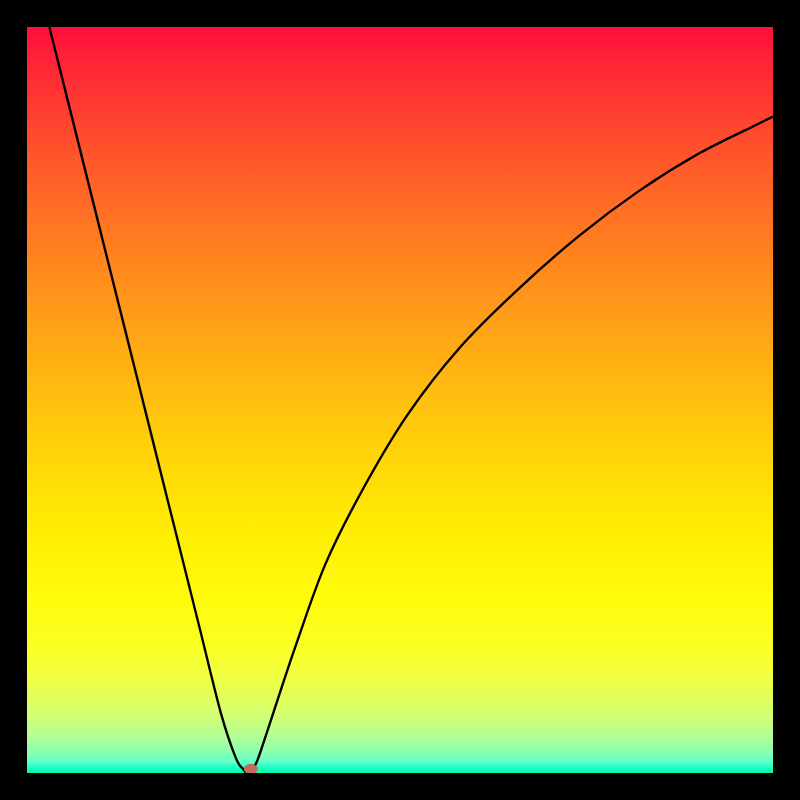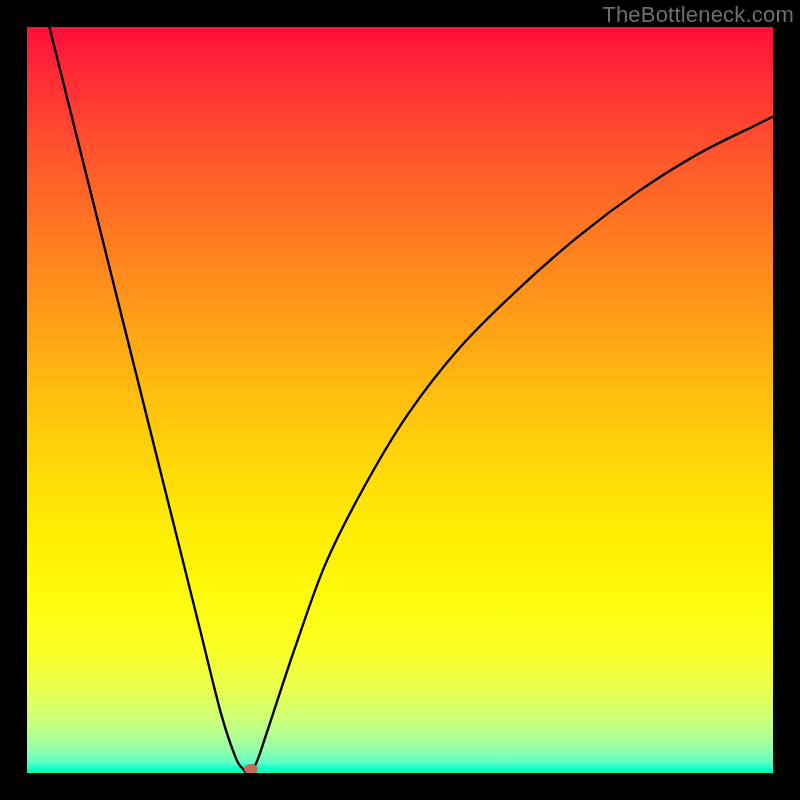--- a/index.html
+++ b/index.html
@@ -75,15 +75,14 @@
 
 <div class="frame">
 
   <div class="plot-area">
     <svg class="curve-svg" viewBox="0 0 746 746" preserveAspectRatio="none">
       <path id="curve-path" d="M 22.38,0 C 27.35333333333333,19.893333333333334 42.27333333333334,79.57333333333335 52.220000000000006,119.36000000000001 C 62.16666666666667,159.14666666666668 72.11333333333334,198.9333333333333 82.06,238.71999999999997 C 92.00666666666666,278.50666666666666 101.95333333333332,318.2933333333333 111.89999999999999,358.08 C 121.84666666666666,397.8666666666667 131.79333333333335,437.6533333333333 141.74,477.44 C 151.68666666666667,517.2266666666667 162.87666666666667,561.9866666666666 171.58,596.8 C 180.28333333333336,631.6133333333333 187.74333333333334,663.94 193.96,686.32 C 200.17666666666668,708.7 205.15000000000003,721.7550000000001 208.88000000000002,731.08 C 212.61,740.405 214.47499999999997,739.7833333333333 216.33999999999997,742.27 C 218.20499999999998,744.7566666666667 218.57799999999997,746 220.07,746 C 221.562,746 223.427,744.7566666666667 225.292,742.27 C 227.157,739.7833333333333 227.77866666666665,740.405 231.26,731.08 C 234.74133333333333,721.7550000000001 239.96333333333334,704.97 246.18,686.32 C 252.39666666666668,667.6700000000001 259.8566666666667,644.0466666666666 268.56,619.18 C 277.2633333333333,594.3133333333333 287.21000000000004,563.23 298.40000000000003,537.12 C 309.59000000000003,511.01 322.0233333333333,487.38666666666666 335.7,462.52 C 349.37666666666667,437.6533333333333 364.2966666666666,411.54333333333335 380.46,387.92 C 396.62333333333333,364.2966666666667 414.03,341.9166666666667 432.67999999999995,320.78000000000003 C 451.3299999999999,299.6433333333334 472.4666666666667,279.75 492.36,261.09999999999997 C 512.2533333333333,242.44999999999996 532.1466666666666,225.04333333333332 552.04,208.88 C 571.9333333333333,192.71666666666667 591.8266666666666,177.79666666666665 611.7199999999999,164.12 C 631.6133333333332,150.44333333333336 651.5066666666667,138.01000000000005 671.4,126.82000000000005 C 691.2933333333333,115.63000000000005 718.6466666666668,103.1966666666667 731.08,96.98000000000002 C 743.5133333333333,90.76333333333334 743.5133333333333,90.76333333333332 746,89.51999999999998" fill="none" stroke="#000000" stroke-width="2.4"></path>
       <ellipse id="marker-dot" cx="223.79999999999998" cy="742" rx="7" ry="5" fill="#c56a5a"></ellipse>
     </svg>
   </div>
 
-  <div class="attribution">TheBottleneck.com</div>
 
 </div>
 
 </body></html>

